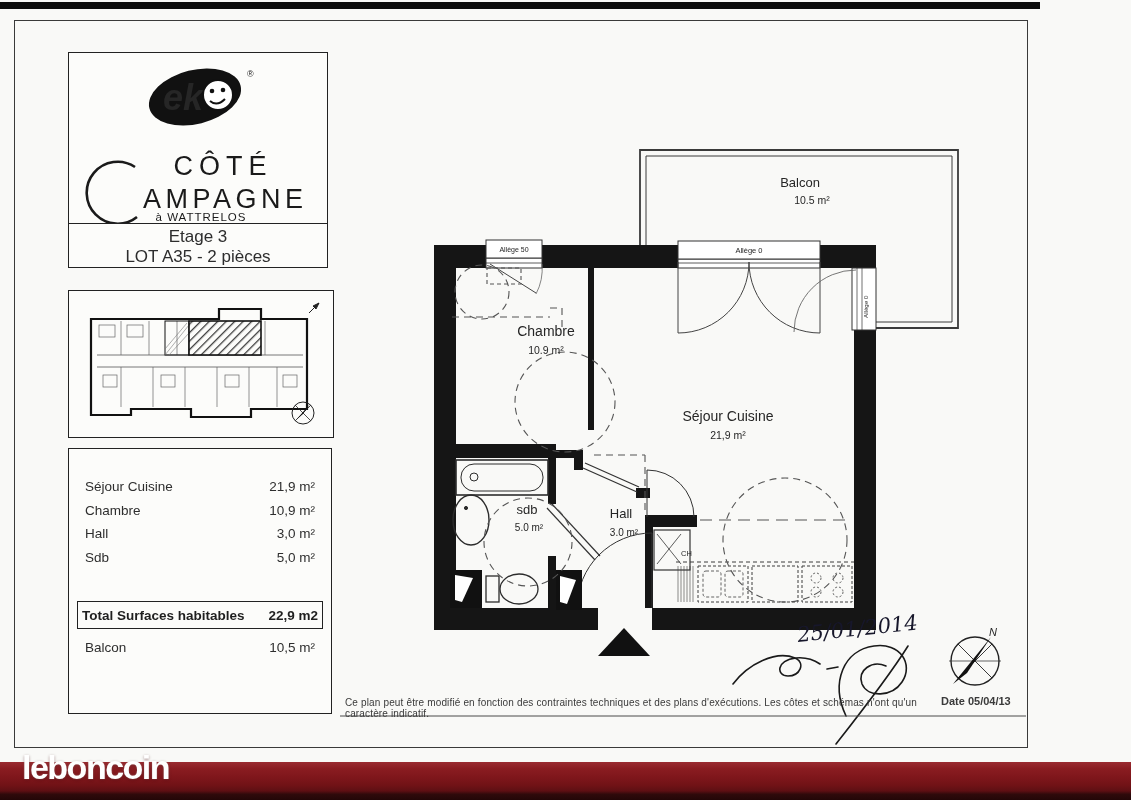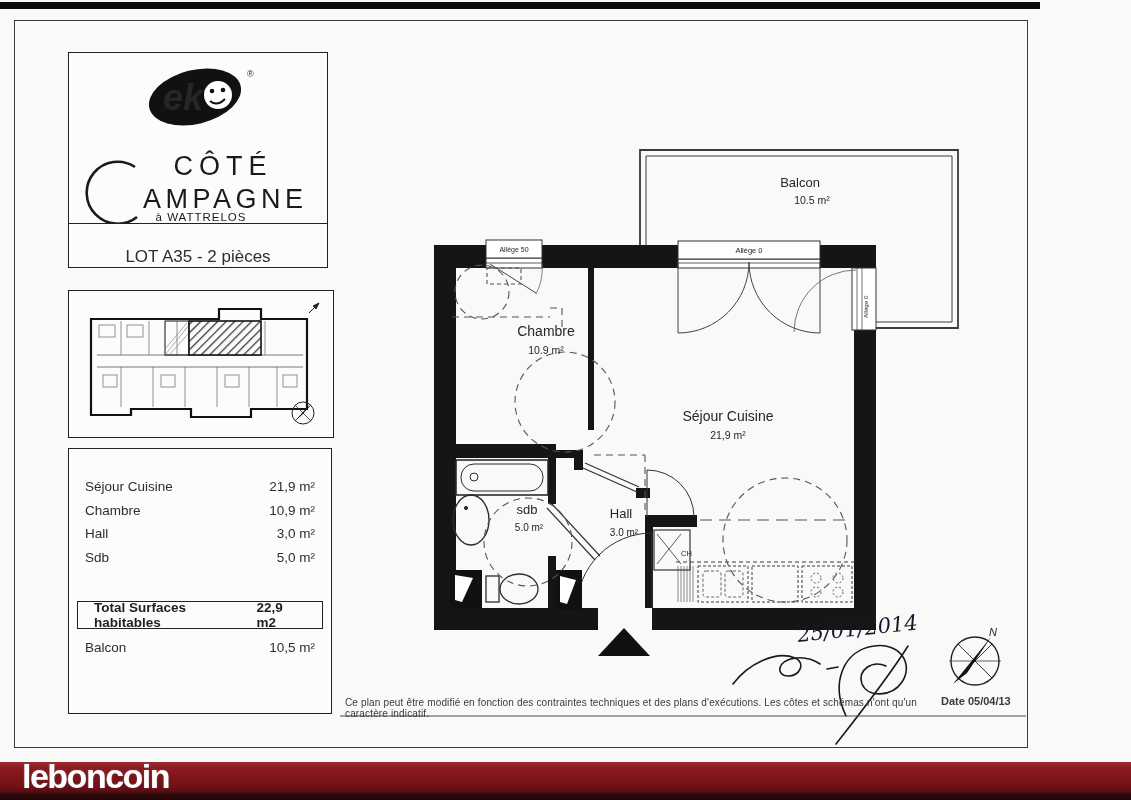--- a/index.html
+++ b/index.html
@@ -21,33 +21,33 @@
       #0e0203 33%,#140304 38%,#4a0d10 41%,#5c1013 43%,#1f0506 48%,
       #120303 56%,#230607 64%,#45090c 71%,#26060 7 78%,#5e1013 85%,
       #8c191d 93%,#7c1418 100%);
   }
   
   .lbc-band{left:0;bottom:0;width:1131px;height:38px;z-index:5;
     background:linear-gradient(180deg,#9a2b30 0%,#8a1c21 18%,#7c151a 45%,#701216 62%,#5e0f13 76%,#2f0a0b 85%,#230607 100%);
   }
   .band-notch{left:0;bottom:22px;width:64px;height:16px;background:#f9f9f7;border-bottom-right-radius:18px;z-index:5;}
   .lbc-logo{left:22px;top:748px;z-index:6;color:#ffffff;font-weight:bold;font-size:34px;letter-spacing:-1.5px;
-    text-shadow:0 1px 3px rgba(60,5,8,.45), 0 0 2px rgba(255,255,255,.35);margin-top:9px;}
+    text-shadow:0 1px 3px rgba(60,5,8,.45), 0 0 2px rgba(255,255,255,.35);}
   
   .box{border:1.5px solid #222;background:#fcfcfa;z-index:2;}
   .box1{left:68px;top:52px;width:258px;height:214px;}
   .sep{position:absolute;left:0;top:170px;width:100%;border-top:1.4px solid #222;}
   .etage-line{position:absolute;left:0;top:174px;width:100%;text-align:center;font-size:17px;color:#2d2d2d;}
   .lot-line{position:absolute;left:0;top:194px;width:100%;text-align:center;font-size:17px;color:#2d2d2d;}
   .box2{left:68px;top:290px;width:264px;height:146px;border-width:1.3px;}
   .box3{left:68px;top:448px;width:262px;height:264px;}
   .surf-title{padding-top:22px;text-align:center;font-size:15.5px;font-weight:bold;letter-spacing:.5px;color:#222;}
   .rows{margin-top:26px;}
   .srow{height:23.5px;display:flex;align-items:center;justify-content:space-between;padding:0 16px;font-size:13.5px;color:#2e2e2e;}
-  .total-box{margin:32px 8px 0 8px;border:1.4px solid #222;height:26px;display:flex;align-items:center;justify-content:space-between;padding:0 16px;font-size:13.5px;font-weight:bold;color:#1f1f1f;}
+  .total-box{margin:32px 8px 0 8px;border:1.4px solid #222;height:26px;display:flex;align-items:center;justify-content:space-between;padding:0 4px;font-size:13.5px;font-weight:bold;color:#1f1f1f;}
   .balcon-row{margin-top:7px;}
   .total-row{font-weight:bold;color:#1f1f1f;}
   
   .disclaimer{left:345px;top:697px;width:600px;font-size:10px;letter-spacing:.15px;color:#3a3a3a;z-index:3;}
   .date-label{left:941px;top:695px;font-size:11px;color:#3a3a3a;z-index:3;font-weight:bold;}
   
   svg.plan{position:absolute;left:0;top:0;width:1131px;height:800px;z-index:2;pointer-events:none;}
   svg text{font-family:"Liberation Sans", sans-serif;fill:#262626;}
   .hand{font-family:"DejaVu Serif", serif;font-style:italic;font-size:21px;fill:#17172b;}
   .wm-text{font-family:"Liberation Sans", sans-serif;fill:#1a1a1a;}
@@ -69,20 +69,21 @@
     <text x="124" y="20" font-size="9">®</text>
   </svg>
   <svg class="abs" style="left:4px;top:84px;" width="250" height="86" viewBox="0 0 250 86">
     <path d="M62,30 A31,31 0 1 0 64,80" stroke="#1a1a1a" stroke-width="2.6" fill="none"></path>
     <text x="150" y="38" text-anchor="middle" class="wm-text" font-size="27" letter-spacing="6">CÔTÉ</text>
     <text x="62" y="70" class="wm-text" font-size="4" opacity="0">C</text>
     <text x="70" y="71" class="wm-text" font-size="27" letter-spacing="4.5">AMPAGNE</text>
     <text x="128" y="84" text-anchor="middle" class="wm-text" font-size="11.5" letter-spacing="1">à WATTRELOS</text>
   </svg>
   <div class="sep"></div>
+  <div class="etage-line">Etage 3</div>
   <div class="lot-line">LOT A35 - 2 pièces</div>
 </div>
 
 <div class="abs box box2">
   <svg width="262" height="143" viewBox="0 0 262 143">
     <defs>
       <pattern id="hatch" width="6" height="6" patternUnits="userSpaceOnUse" patternTransform="rotate(45)">
         <rect width="6" height="6" fill="#fcfcfa"></rect>
         <line x1="0" y1="0" x2="0" y2="6" stroke="#3c3c3c" stroke-width="2.6"></line>
       </pattern>

